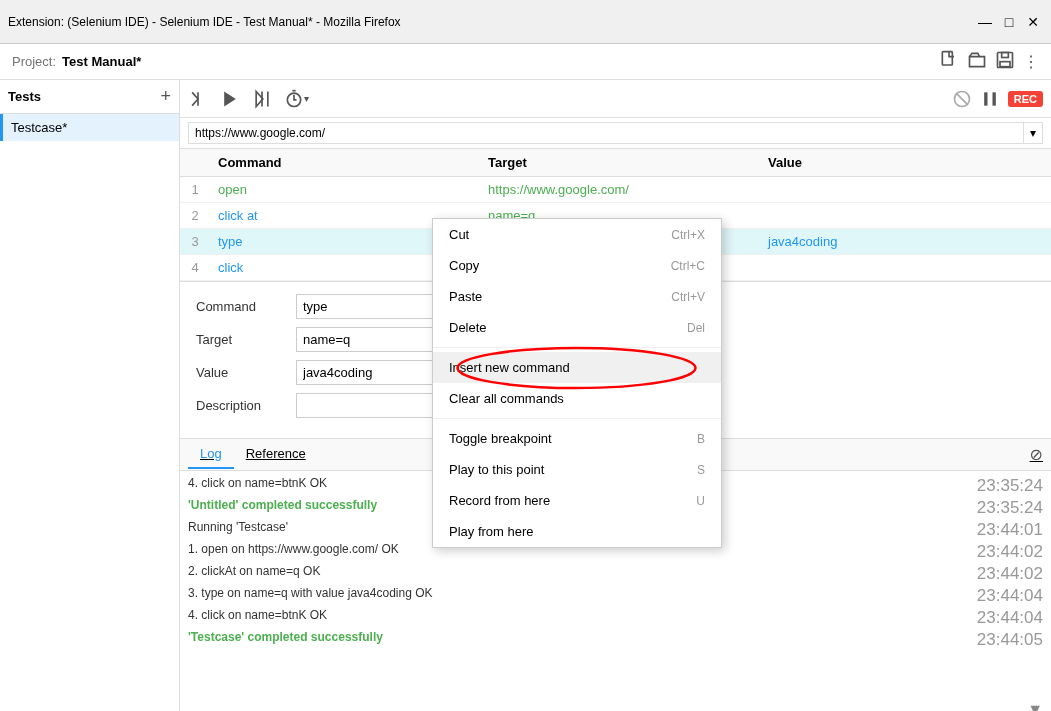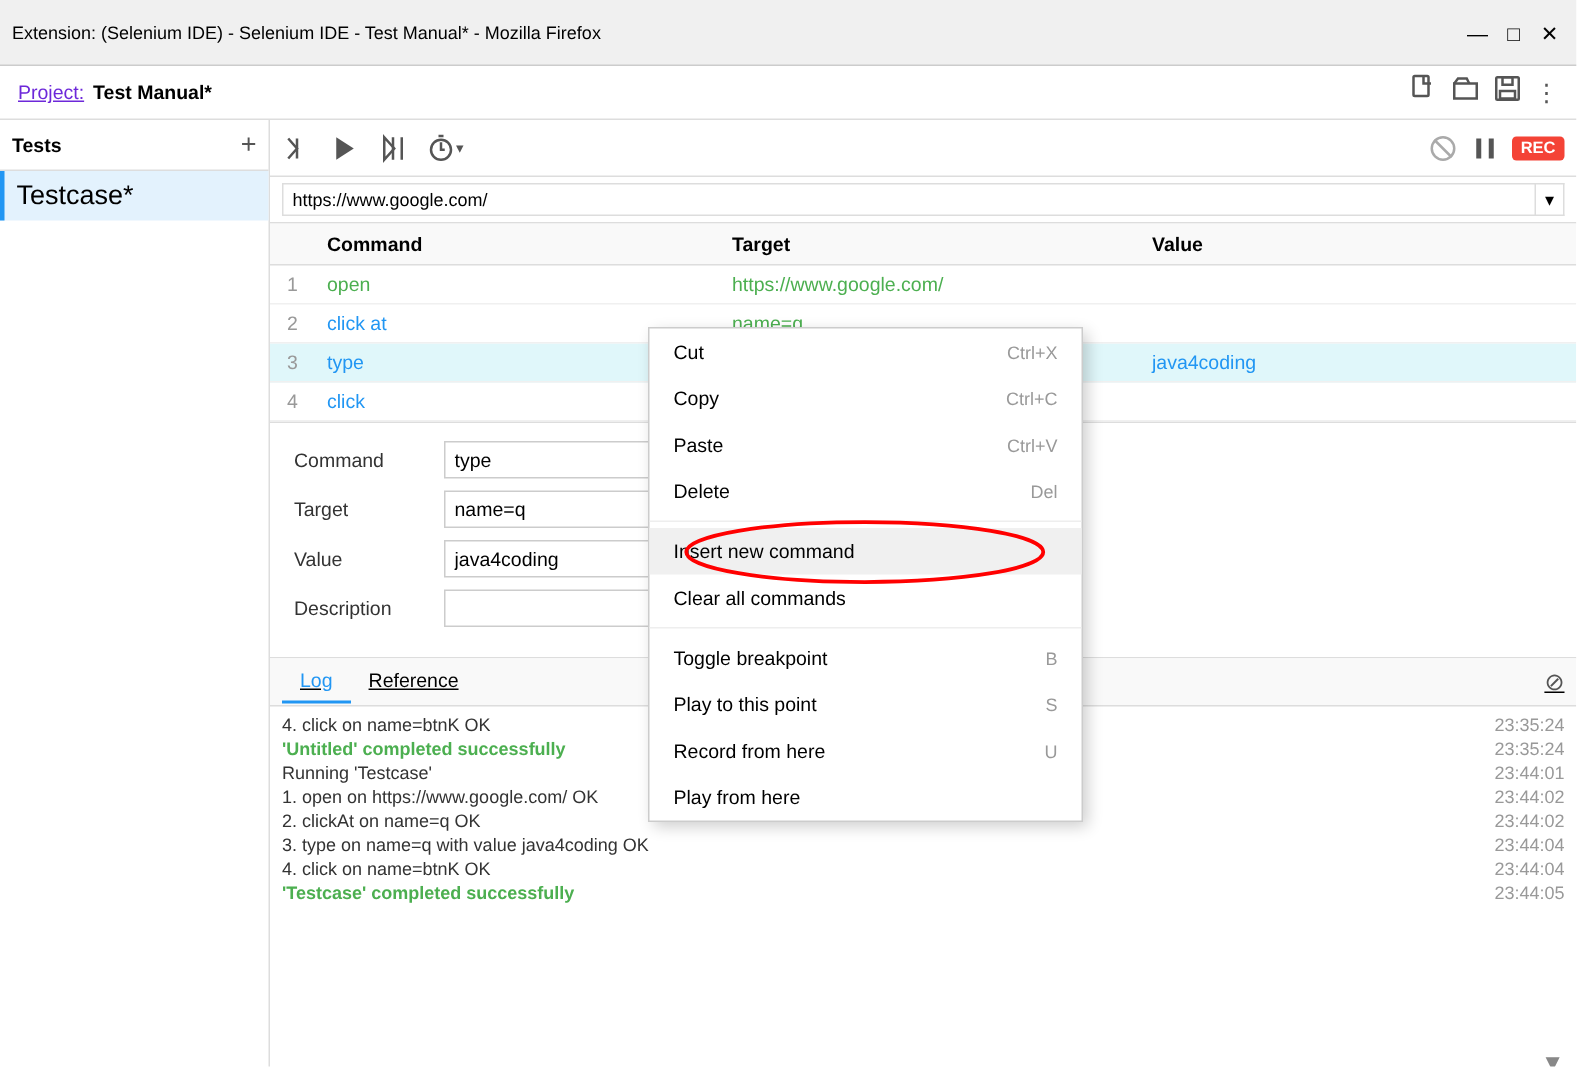--- a/index.html
+++ b/index.html
@@ -71,21 +71,21 @@
       border-bottom: 1px solid #ddd;
     }
     .sidebar-search input {
       border: none; outline: none; font-size: 12px; width: 100%;
       color: #888;
     }
     .sidebar-search-icon { color: #888; font-size: 14px; }
     .sidebar-item {
       padding: 6px 8px;
       cursor: pointer;
-      font-size: 18px;
+      font-size: 13px;
     }
     .sidebar-item.active {
       background: #e3f2fd;
       border-left: 3px solid #2196f3;
     }
 
     
     .content-area {
       flex: 1;
       display: flex;
@@ -225,21 +225,21 @@
       flex: 1;
       overflow-y: auto;
       padding: 4px 8px;
       font-size: 12px;
       position: relative;
     }
     .log-line { display: flex; justify-content: space-between; padding: 1px 0; }
     .log-text { color: #333; }
     .log-text.success { color: #4caf50; font-weight: bold; }
     .log-text.info { color: #333; }
-    .log-time { color: #999; font-size: 12px; white-space: nowrap; margin-left: 0; }
+    .log-time { color: #999; font-size: 17px; white-space: nowrap; margin-left: 0; }
     .log-scroll-btn {
       position: absolute; right: 8px; bottom: 8px;
       background: none; border: none; cursor: pointer; font-size: 16px; color: #888;
     }
 
     
     .context-menu {
       position: absolute;
       top: 218px;
       left: 432px;
@@ -271,21 +271,21 @@
   <span>Extension: (Selenium IDE) - Selenium IDE - Test Manual* - Mozilla Firefox</span>
   <div class="title-bar-controls">
     <button class="title-bar-btn">—</button>
     <button class="title-bar-btn">□</button>
     <button class="title-bar-btn">✕</button>
   </div>
 </div>
 
 <div class="project-bar">
   <div style="display:flex;align-items:center;gap:6px;">
-    <span style="color:#6d28d9;text-decoration:underline;">Project:</span>
+    <span style="color:#737373;">Project:</span>
     <span class="project-title">Test Manual*</span>
   </div>
   <div class="project-icons">
     <button class="project-icon-btn" title="New">
       <svg width="20" height="20" viewBox="0 0 24 24" fill="none" stroke="#555" stroke-width="2">
           <rect x="4" y="2" width="12" height="16" rx="1"></rect>
           <polyline points="12 2 12 8 18 8"></polyline>
         </svg>
     </button>
     <button class="project-icon-btn" title="Open">

